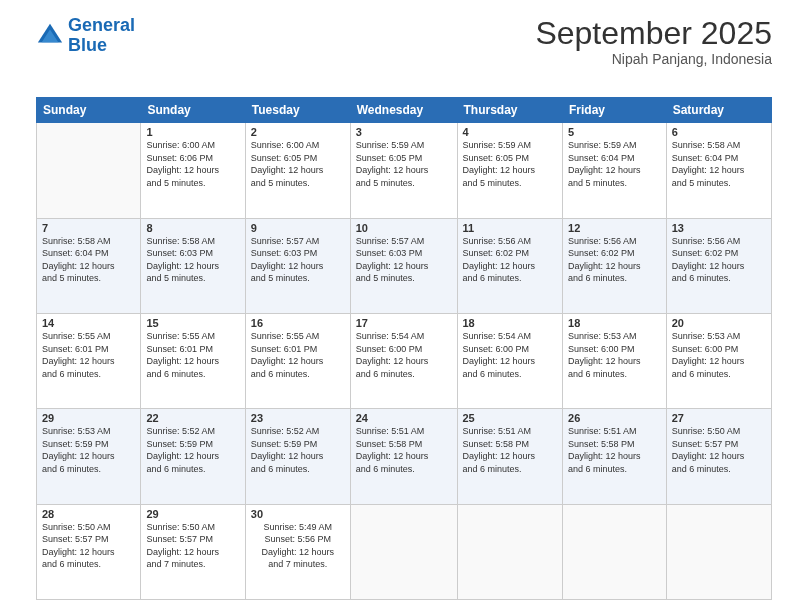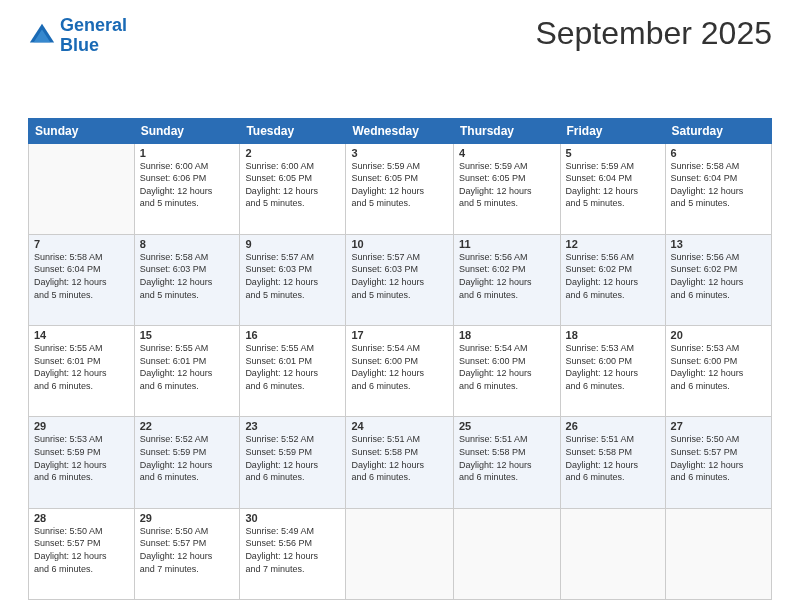--- a/index.html
+++ b/index.html
@@ -6,24 +6,23 @@
     body {
       font-family: Arial, sans-serif;
       background: #fff;
       width: 792px;
       height: 612px;
       overflow: hidden;
     }
     .page {
       width: 792px;
       height: 612px;
-      padding: 16px 20px 12px 28px;
+      padding: 16px 20px 12px 36px;
       display: flex;
       flex-direction: column;
-      gap: 32px;
     }
     .header {
       display: flex;
       justify-content: space-between;
       align-items: flex-start;
       margin-bottom: 10px;
     }
     .logo {
       display: flex;
       align-items: center;
@@ -108,20 +107,21 @@
       <svg class="logo-icon" viewBox="0 0 30 30">
         <polygon points="15,2 28,22 2,22" fill="#1a6ab5"></polygon>
         <polygon points="15,8 24,22 6,22" fill="#4a9de0" opacity="0.6"></polygon>
       </svg>
       <div class="logo-text">
         <span>General</span><br><span style="color:#1a6ab5">Blue</span>
       </div>
     </div>
     <div class="title-block">
       <div class="month-year">September 2025</div>
+      <div class="location">Nipah Panjang, Indonesia</div>
     </div>
   </div>
 
   <table class="calendar">
     <thead>
       <tr>
         <th>Sunday</th>
         <th>Sunday</th>
         <th>Tuesday</th>
         <th>Wednesday</th>
@@ -339,21 +339,21 @@
           </td>
           <td>
             <span class="day-num">29</span>
             <div class="day-info" style="white-space: pre-line;">Sunrise: 5:50 AM
 Sunset: 5:57 PM
 Daylight: 12 hours
 and 7 minutes.</div>
           </td>
           <td>
             <span class="day-num">30</span>
-            <div class="day-info" style="white-space: pre-line;">Sunrise: 5:49 AM
+            <div class="day-info" style="white-space: pre-line; text-align: center;">Sunrise: 5:49 AM
 Sunset: 5:56 PM
 Daylight: 12 hours
 and 7 minutes.</div>
           </td>
           <td class="empty"></td>
           <td class="empty"></td>
           <td class="empty"></td>
           <td class="empty"></td>
         </tr>
       </tbody>

